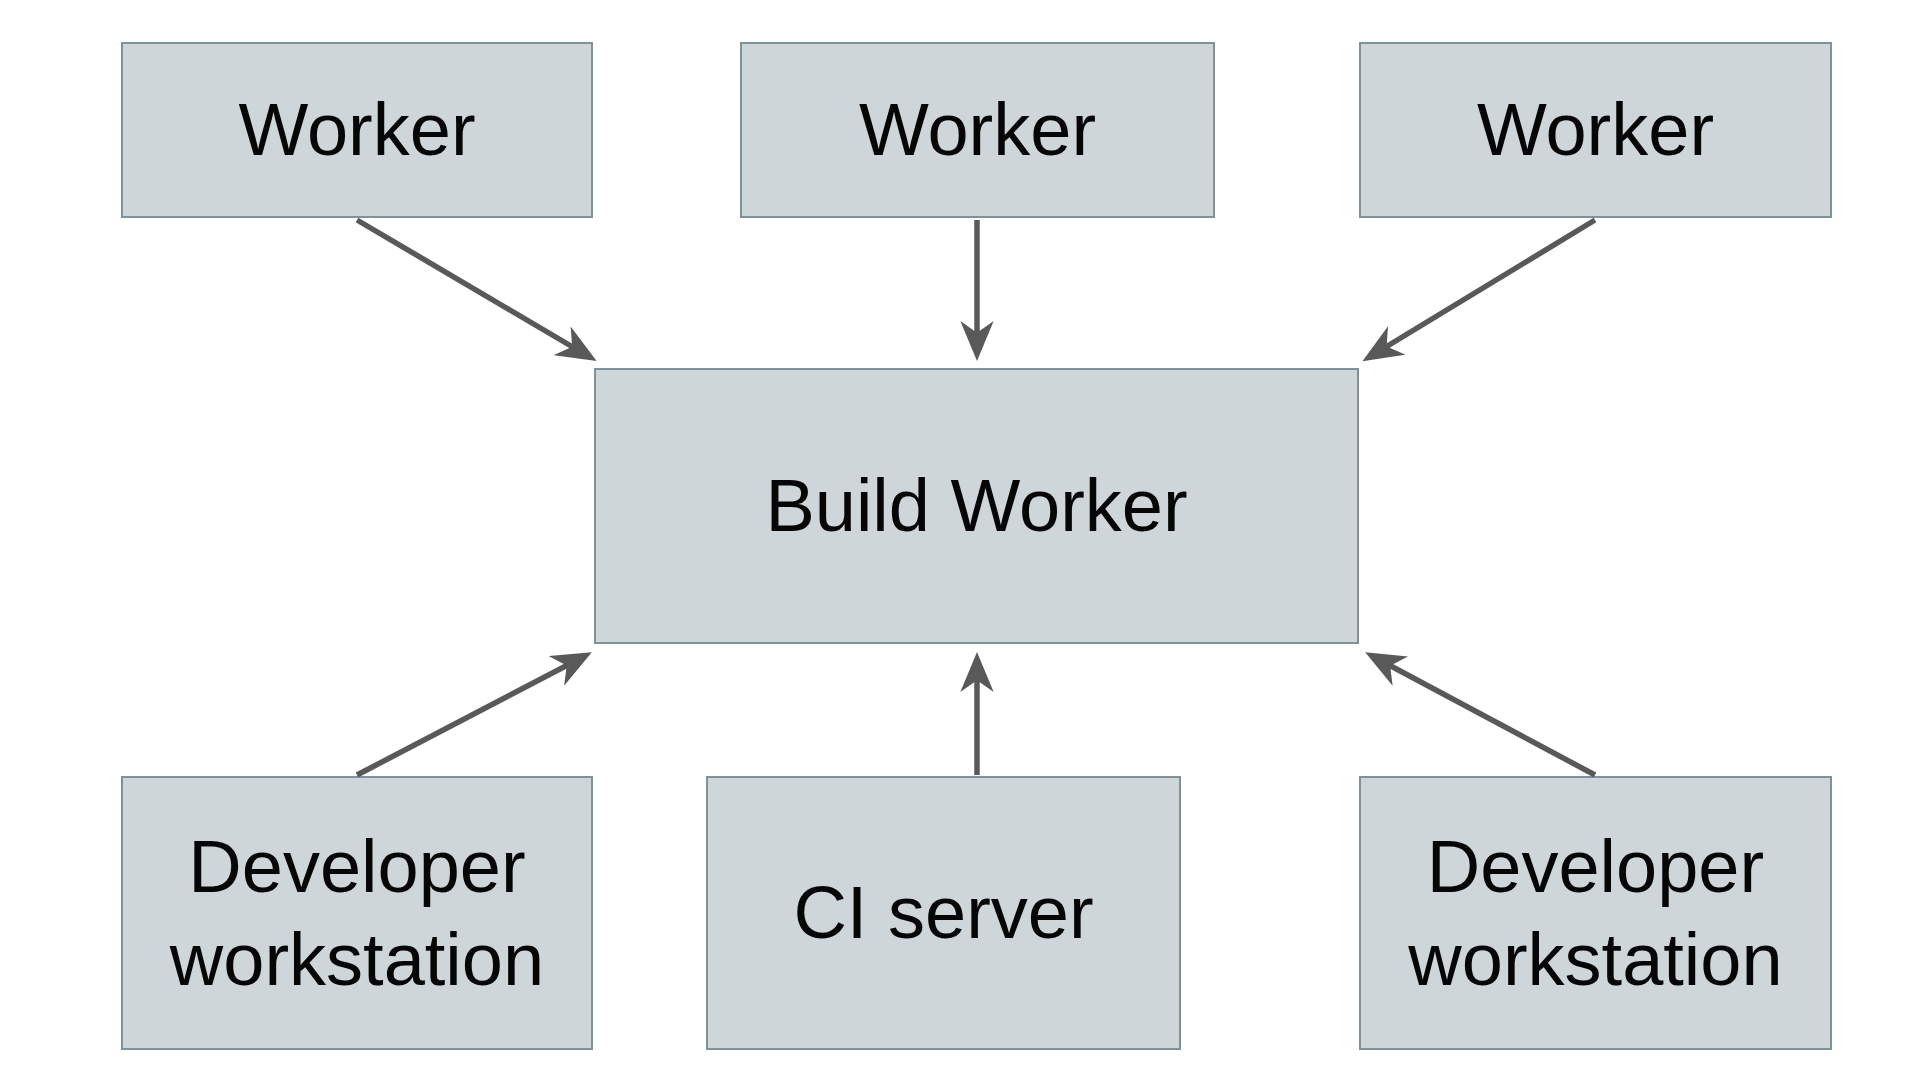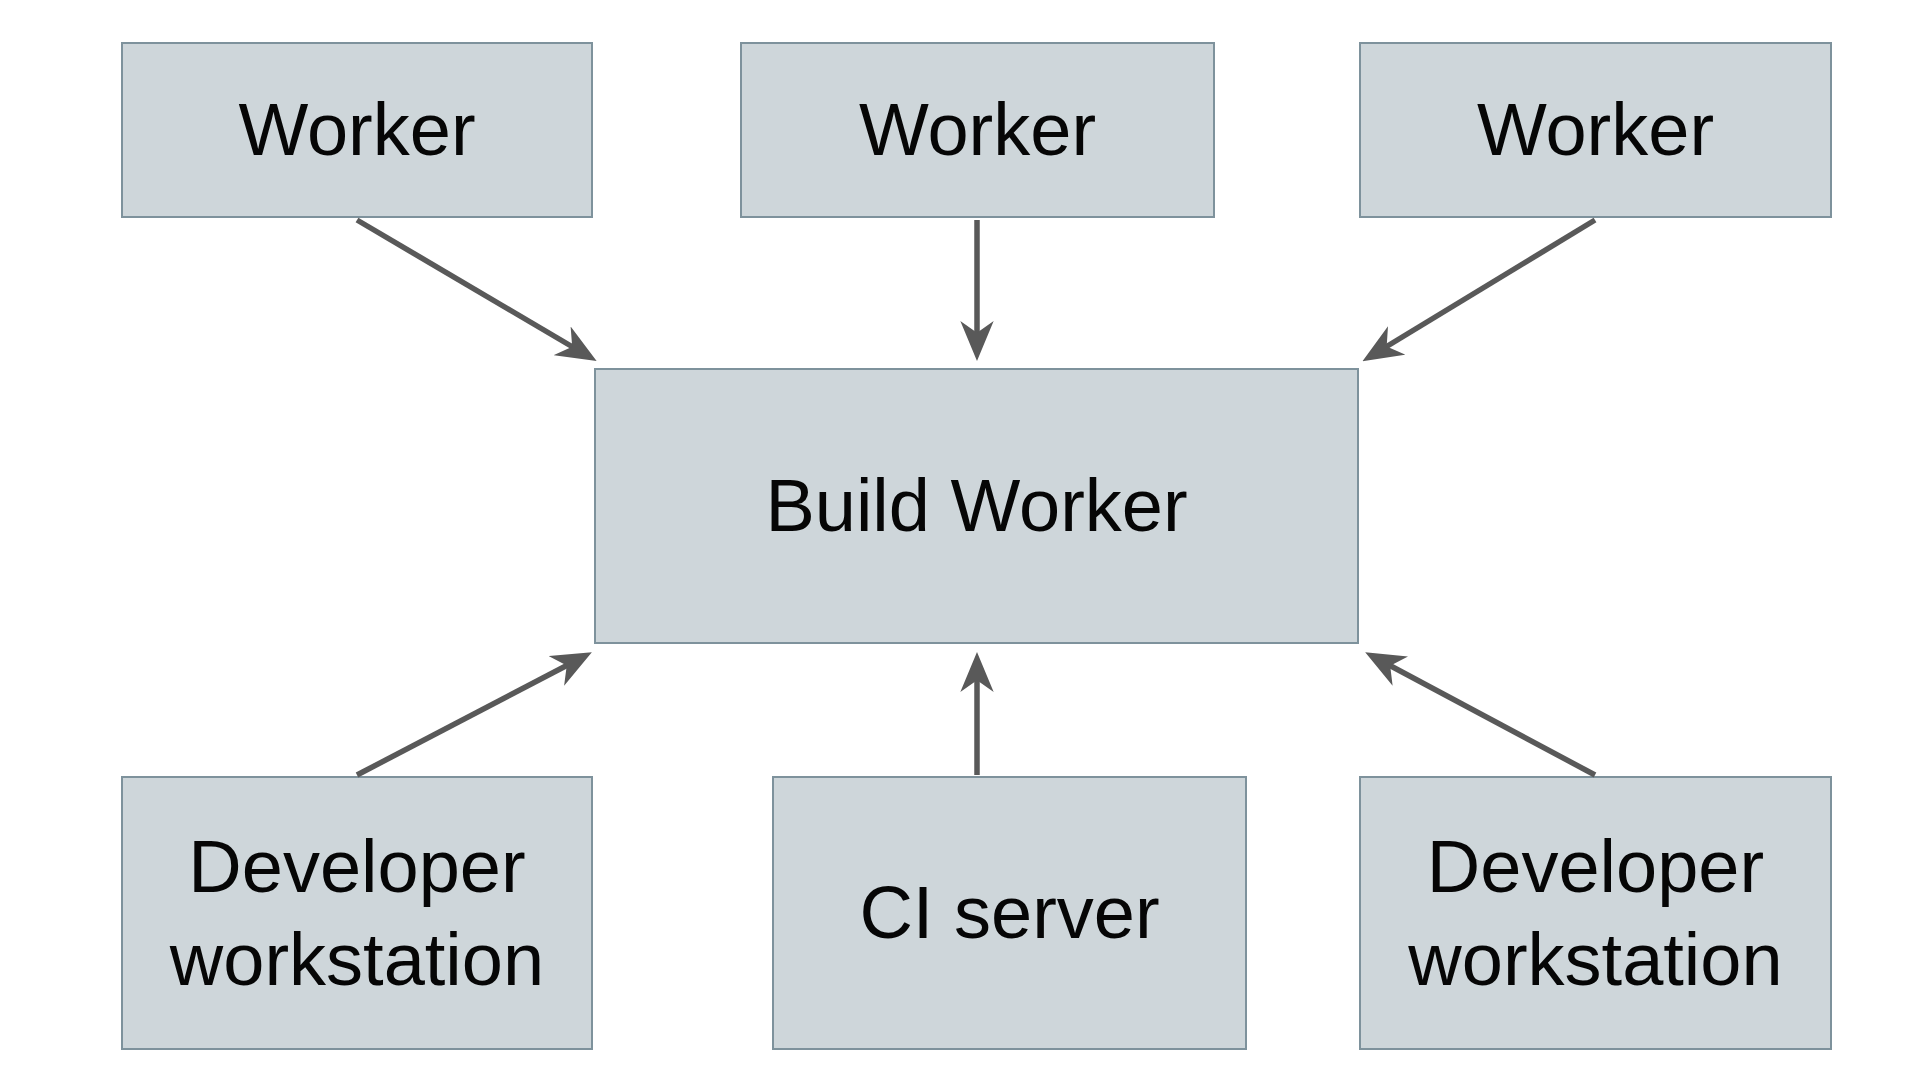--- a/index.html
+++ b/index.html
@@ -30,21 +30,21 @@
     letter-spacing: 0px;
   }
   
   #node-worker-1 { left: 121px; top: 42px;  width: 472px; height: 176px; }
   #node-worker-2 { left: 740px; top: 42px;  width: 475px; height: 176px; }
   #node-worker-3 { left: 1359px;top: 42px;  width: 473px; height: 176px; }
   
   #node-build-master { left: 594px; top: 368px; width: 765px; height: 276px; }
   
   #node-dev-left  { left: 121px; top: 776px; width: 472px; height: 274px; padding: 0 10px; }
-  #node-ci-server { left: 772px; top: 776px; width: 475px; height: 274px; }
+  #node-ci-server { left: 706px; top: 776px; width: 475px; height: 274px; }
   #node-dev-right { left: 1359px;top: 776px; width: 473px; height: 274px; padding: 0 10px; }
 
   #edges-layer {
     position: absolute;
     left: 0; top: 0;
     width: 1910px;
     height: 1090px;
     pointer-events: none;
   }
   #edges-layer line {

